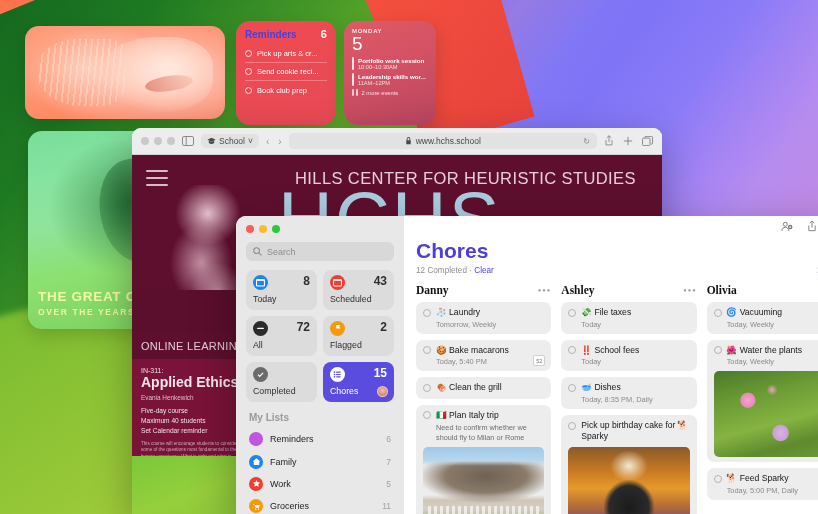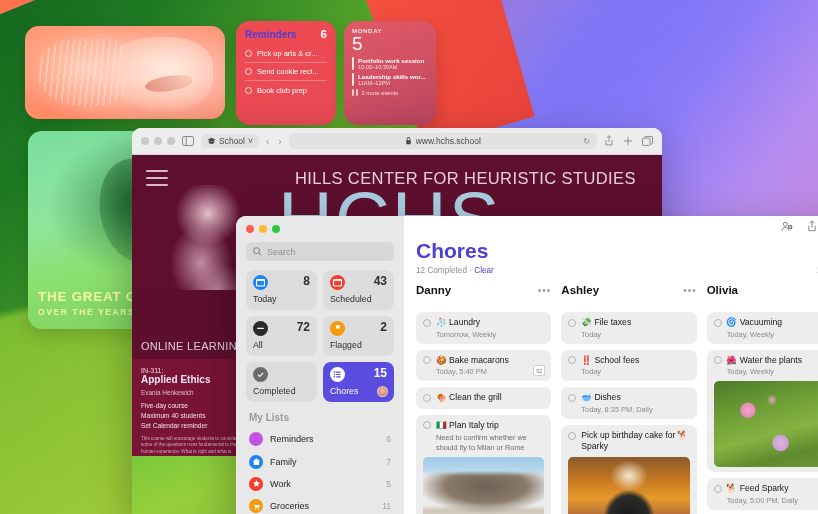--- a/index.html
+++ b/index.html
@@ -216,21 +216,21 @@
   .band-online {
     position: absolute; left: 0; top: 178px; width: 122px; height: 26px;
     background: #5e0f2e; display:flex; align-items:center;
   }
   .band-online span { font-size: 11px; color: #e5cdd7; padding-left: 9px; white-space: nowrap; letter-spacing: .3px;}
   .course {
     position: absolute; left: 0; top: 204px; width: 122px; height: 97px;
     background: #7a1338; padding: 8px 9px; color: #fff; overflow: hidden;
   }
   .course .cid { font-size: 7px; color: #f0dde4; }
-  .course .cname { font-size: 10px; font-weight: 700; color: #f7e7ed; margin-bottom: 4px; }
+  .course .cname { font-size: 14px; font-weight: 700; color: #f7e7ed; margin-bottom: 4px; }
   .course .cauth { font-size: 6.4px; color: #dcbdc9; margin-bottom: 5px; }
   .course .cmeta { font-size: 6.6px; color: #f2e2e8; line-height: 1.5; }
   .course .cbody {
     margin-top: 5px; font-size: 4.6px; line-height: 1.45;
     color: #cfa9b9;
   }
   .page-bottom {
     position: absolute; left: 0; top: 301px; width: 122px; height: 58px;
     background: linear-gradient(160deg, #7ac83a 0%, #96cf3c 60%, #8ec53a 100%);
   }
@@ -299,21 +299,21 @@
   .rtitle-row { display: flex; align-items: flex-start; justify-content: space-between; margin-top: 2px; }
   .rtitle { font-size: 21px; font-weight: 700; color: #4b3fd6; line-height: 1; }
   .rtotal { font-size: 19px; font-weight: 400; color: #4b3fd6; line-height: 1; }
   .rsub-row { display: flex; align-items: center; justify-content: space-between; margin-top: 4px; }
   .rsub { font-size: 8.2px; color: #8e8e8e; }
   .rsub .clear { color: #4b3fd6; }
   .rshow { font-size: 10px; color: #4b3fd6; padding-left: 36px; }
 
   .cols { display: flex; gap: 10px; margin-top: 8px; }
   .col { flex: 1; min-width: 0; }
-  .colhead { display: flex; align-items: center; justify-content: space-between; margin-bottom: 16px; }
+  .colhead { display: flex; align-items: center; justify-content: space-between; margin-bottom: 6px; font-family: Liberation Serif, serif; }
   .colname { font-size: 11.5px; font-weight: 700; color: #111; }
   .coldots { color: #9a9a9a; font-size: 10px; letter-spacing: 1px; }
 
   .task {
     background: #ededed; border-radius: 7px; padding: 5px 7px;
     margin-bottom: 6px; position: relative;
   }
   .tline { display: flex; align-items: flex-start; gap: 5px; }
   .tcirc {
     width: 8px; height: 8px; border-radius: 50%;

